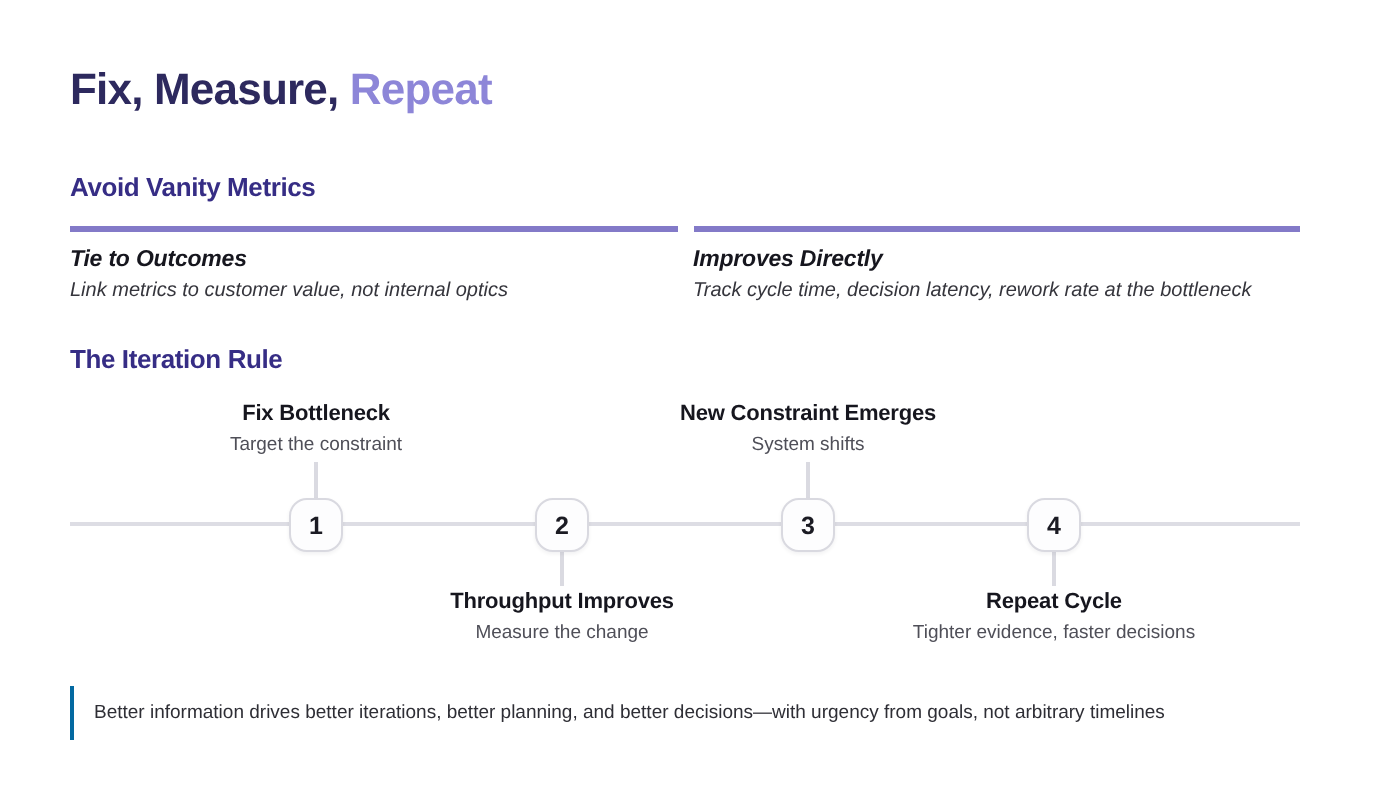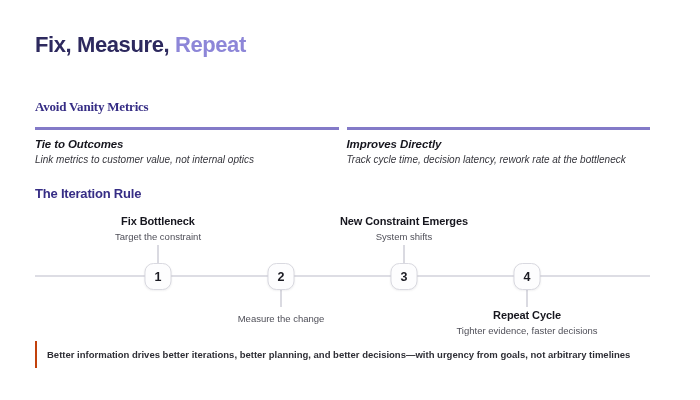--- a/index.html
+++ b/index.html
@@ -13,21 +13,21 @@
   }
   *{margin:0;padding:0;box-sizing:border-box;}
   html,body{width:700px;height:400px;background:#ffffff;overflow:hidden;}
   body{font-family:"Liberation Sans","DejaVu Sans",sans-serif;color:var(--ink);}
   .slide{position:relative;width:700px;height:400px;padding:33px 50px 0 35px;}
 
   .page-title{font-size:22px;font-weight:bold;letter-spacing:-0.4px;color:var(--navy);line-height:1.1;}
   .page-title .accent{color:var(--accent-light);}
 
   .section-heading{font-size:13px;font-weight:bold;letter-spacing:-0.2px;color:var(--purple);}
-  .vanity-heading{margin-top:42px;font-family:Liberation Serif, serif;}
+  .vanity-heading{margin-top:29px;}
   .vanity-sub{margin-top:10px;font-size:10px;color:#2c2c33;}
 
   .cols{display:grid;grid-template-columns:1fr 1fr;gap:0 8px;margin-top:12px;}
   .col{border-top:3px solid var(--divider);padding-top:8px;font-style:italic;}
   .col-title{font-size:11.5px;font-weight:bold;letter-spacing:-0.1px;color:var(--ink);}
   .col-desc{margin-top:4px;font-size:10px;color:#35353c;}
 
   .iteration-heading{margin-top:21px;}
 
   .timeline{position:relative;height:128px;margin-top:12px;}
@@ -40,21 +40,21 @@
   .step-desc{margin-top:4px;font-size:9.5px;color:#4f4f58;}
   .stem{position:absolute;left:50%;width:2px;margin-left:-1px;background:#dadae1;}
   .step.above .stem{top:32px;height:18px;}
   .step.below .stem{top:76px;height:18px;}
   .node{position:absolute;left:50%;top:50px;transform:translateX(-50%);
         width:27px;height:27px;border-radius:9px;background:#fdfdfe;
         border:1.5px solid #d9d9e0;box-shadow:0 1px 2px rgba(20,20,40,0.06);
         display:flex;align-items:center;justify-content:center;
         font-size:12.5px;font-weight:bold;color:#1b1b23;}
 
-  .footnote{border-left:2px solid #c2410c;padding:8px 0 8px 10px;font-weight:bold;}
+  .footnote{margin-top:16px;border-left:2px solid #0369a1;padding:8px 0 8px 10px;}
   .footnote-text{font-size:9.5px;color:#2e2e35;}
 </style>
 </head>
 <body>
 
 <div class="slide">
 
   <h1 class="page-title"><span>Fix, Measure,</span>
     <span class="accent">Repeat</span></h1>
 
@@ -83,20 +83,21 @@
         <div class="step-label">
           <div class="step-title">Fix Bottleneck</div>
           <div class="step-desc">Target the constraint</div>
         </div>
         <div class="stem"></div>
         <div class="node">1</div>
       </div>
 
       <div class="step below" style="left:40%">
         <div class="step-label">
+          <div class="step-title">Throughput Improves</div>
           <div class="step-desc">Measure the change</div>
         </div>
         <div class="stem"></div>
         <div class="node">2</div>
       </div>
 
       <div class="step above" style="left:60%">
         <div class="step-label">
           <div class="step-title">New Constraint Emerges</div>
           <div class="step-desc">System shifts</div>

